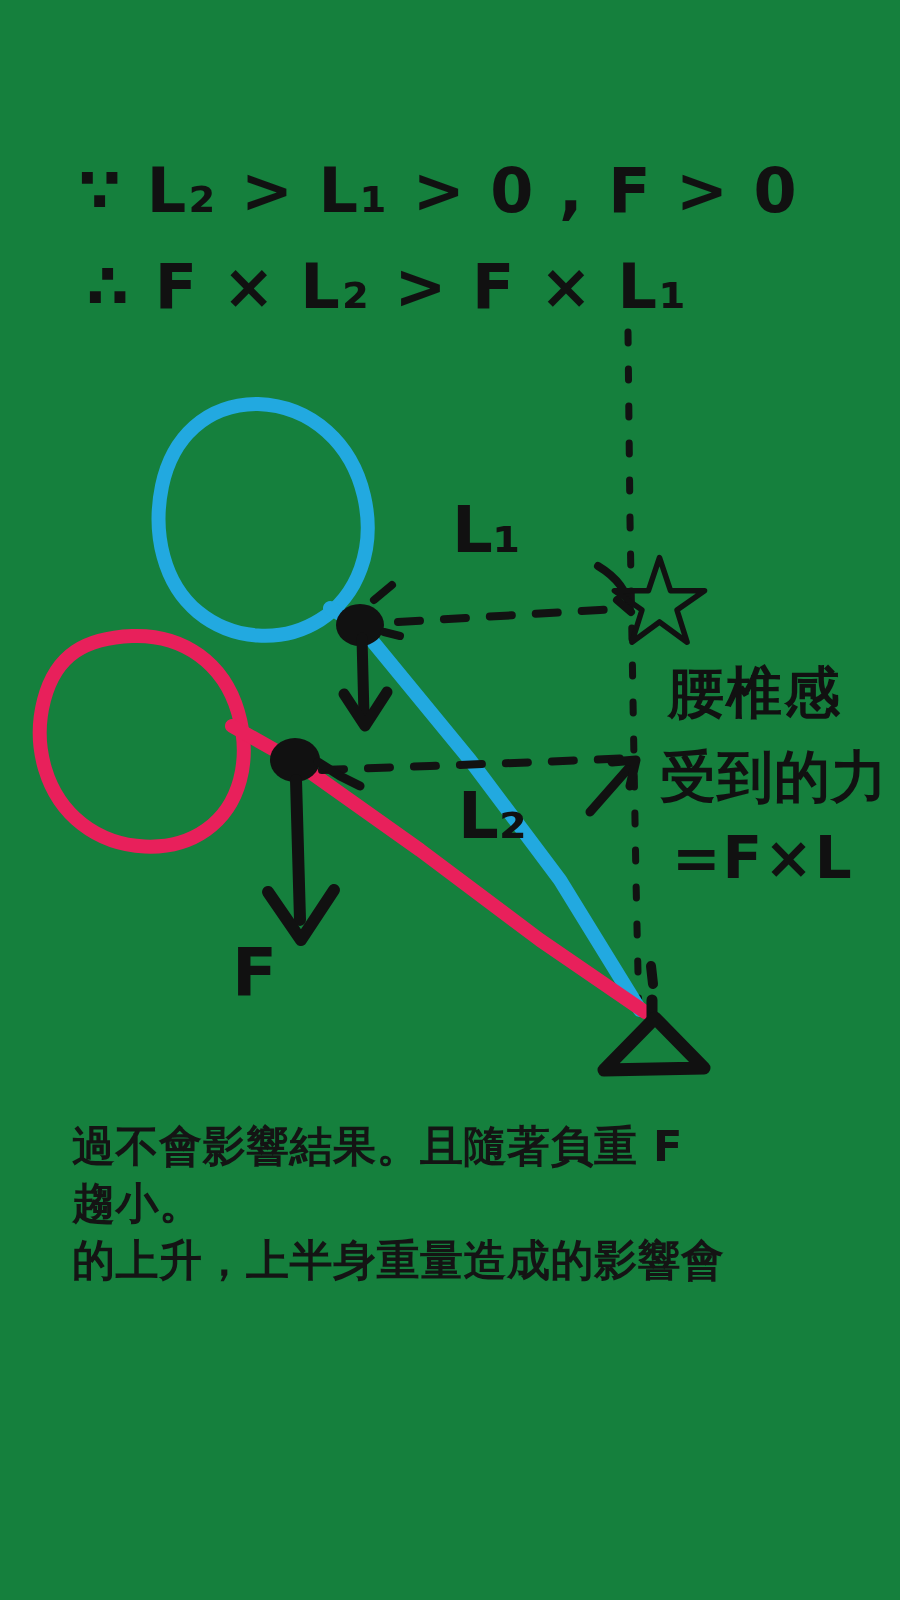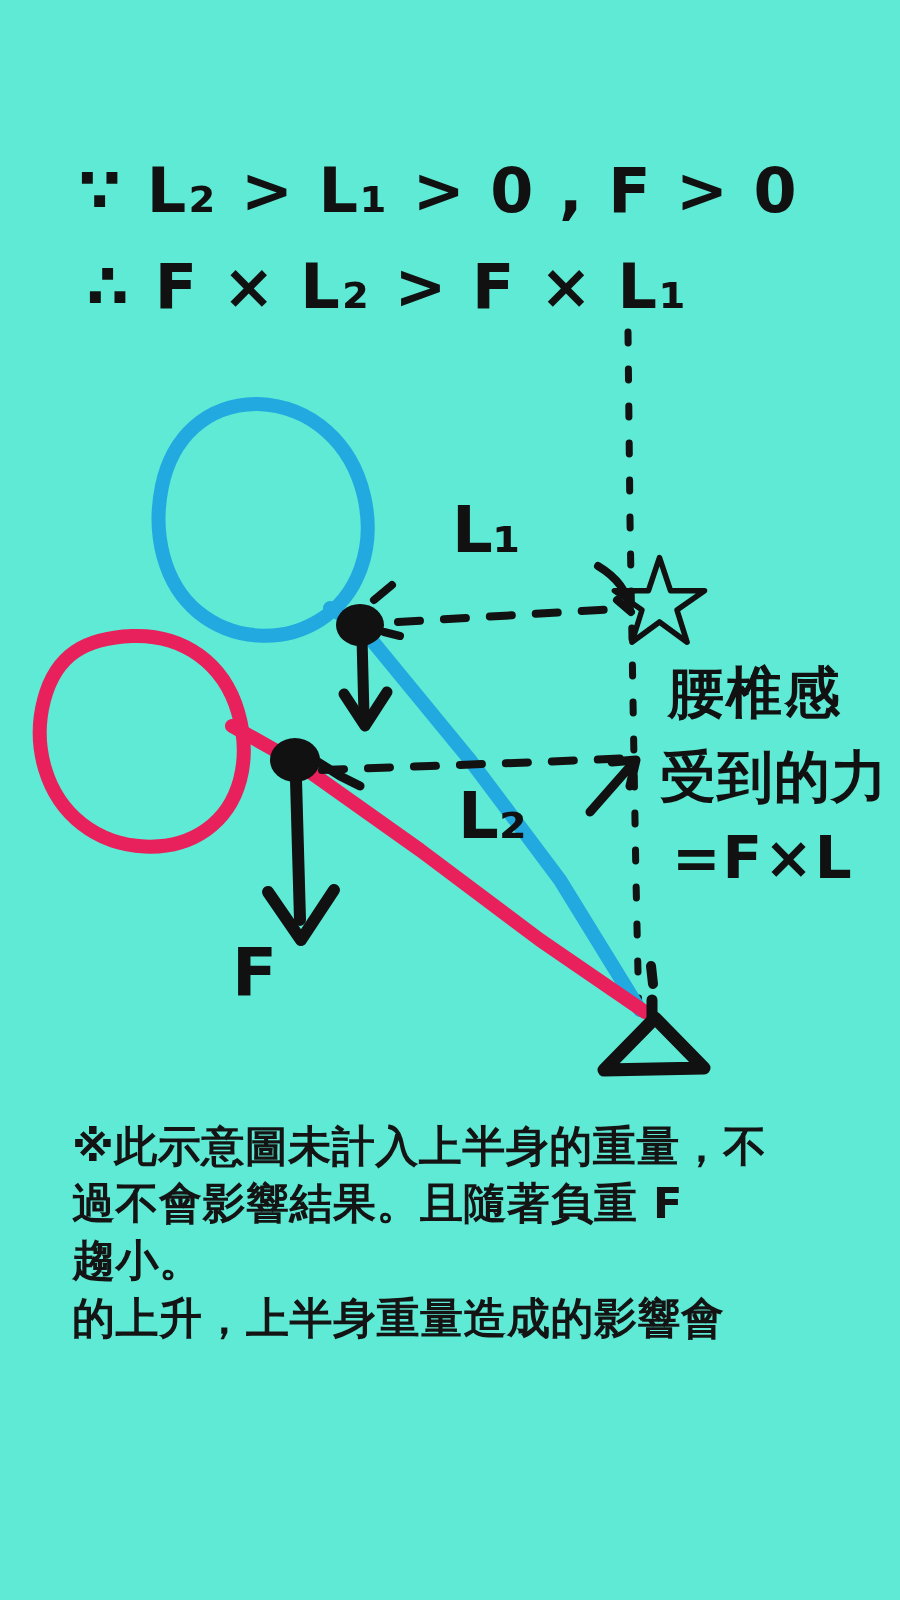--- a/index.html
+++ b/index.html
@@ -12,21 +12,21 @@
     height: 1600px;
     font-family: "Liberation Sans", sans-serif;
     position: relative;
     overflow: hidden;
   }
   #page {
     position: absolute;
     left: 0; top: 0;
     width: 900px;
     height: 1600px;
-    background: #5eead4;
+    background: #15803d;
   }
   #diagram {
     position: absolute;
     left: 0; top: 0;
     width: 900px;
     height: 1600px;
   }
   .handtext {
     font-family: "DejaVu Sans", sans-serif;
     font-weight: bold;
@@ -128,19 +128,18 @@
 
     <g>
       <text class="handtext" x="668" y="712" font-size="56" letter-spacing="2">腰椎感</text>
       <text class="handtext" x="660" y="796" font-size="56" letter-spacing="1">受到的力</text>
       <text class="handtext" x="672" y="878" font-size="58" letter-spacing="2">=F×L</text>
     </g>
 
   </svg>
 
   <div id="note">
-    <div>※此示意圖未計入上半身的重量，不</div>
     <div>過不會影響結果。且隨著負重 F</div>
     <div>趨小。</div>
     <div>的上升，上半身重量造成的影響會</div>
   </div>
 
 </div>
 
 </body></html>

